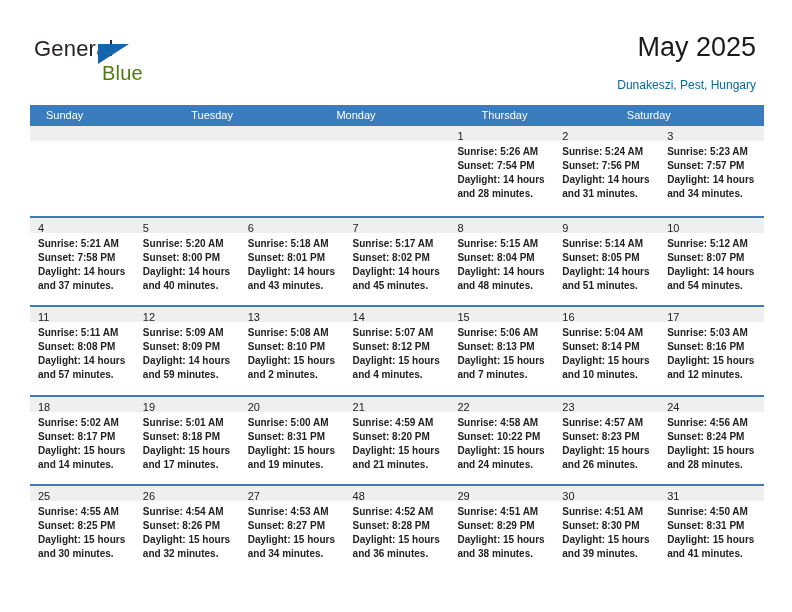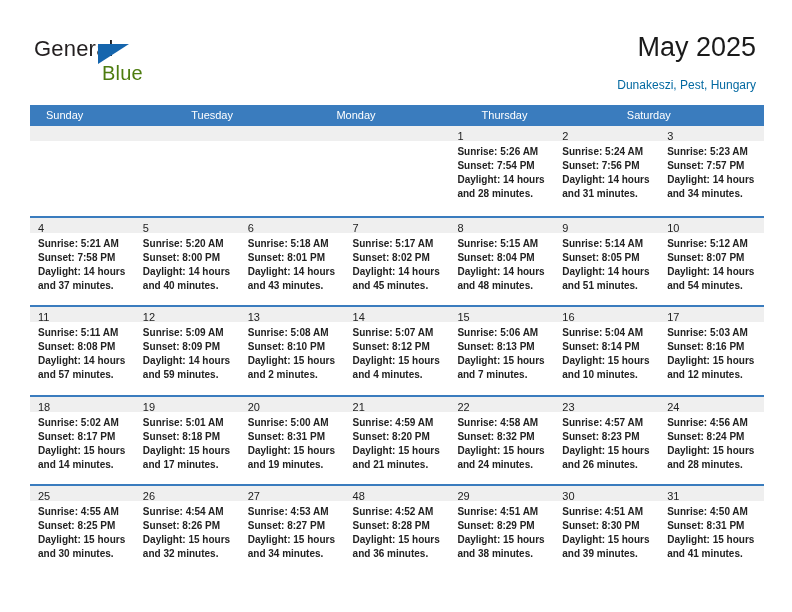--- a/index.html
+++ b/index.html
@@ -352,21 +352,21 @@
               <div>Sunrise: 4:59 AM</div>
               <div>Sunset: 8:20 PM</div>
               <div>Daylight: 15 hours</div>
               <div>and 21 minutes.</div>
             </div>
           </div>
           <div class="day">
             <div class="day-numstrip"><span class="day-num">22</span></div>
             <div class="day-info">
               <div>Sunrise: 4:58 AM</div>
-              <div>Sunset: 8:32 PM</div>
+              <div>Sunset: 10:22 PM</div>
               <div>Daylight: 15 hours</div>
               <div>and 24 minutes.</div>
             </div>
           </div>
           <div class="day">
             <div class="day-numstrip"><span class="day-num">23</span></div>
             <div class="day-info">
               <div>Sunrise: 4:57 AM</div>
               <div>Sunset: 8:23 PM</div>
               <div>Daylight: 15 hours</div>

